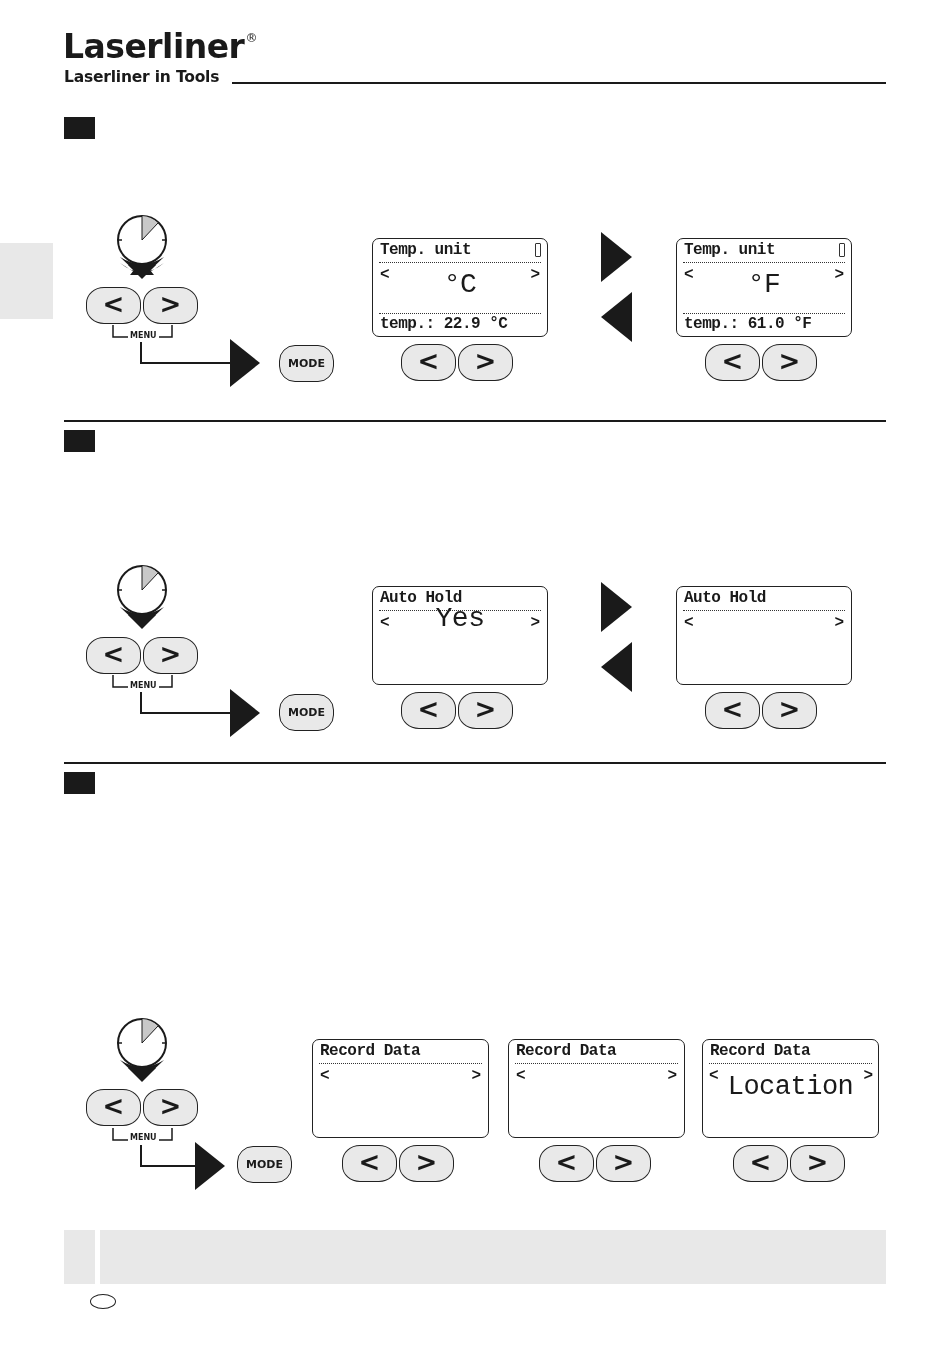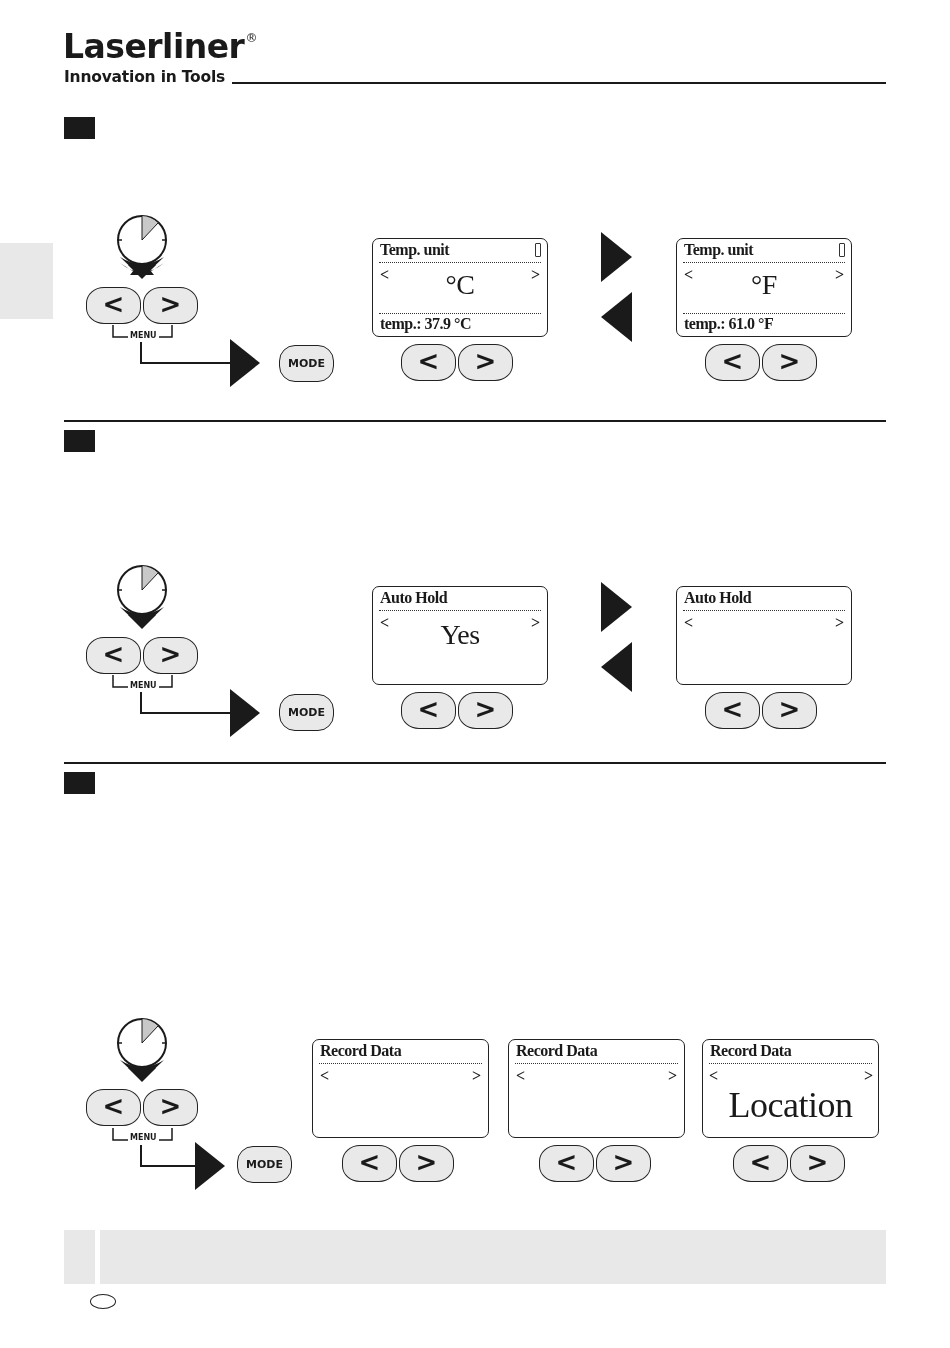--- a/index.html
+++ b/index.html
@@ -12,21 +12,21 @@
                font-family: "DejaVu Sans", sans-serif; line-height: 1; }
   .logo-reg { font-size: 12px; vertical-align: top; position: relative; top: 2px; margin-left: 1px; font-weight: normal; }
   .logo-sub { left: 64px; top: 70px; font-size: 15.5px; font-weight: bold; font-family: "DejaVu Sans", sans-serif; line-height: 1; letter-spacing: -0.2px; }
   .hline { background: #1a1a1a; height: 1.5px; }
 
   .section-marker { width: 31px; height: 22px; background: #1a1a1a; }
   .side-tab { left: 0; top: 243px; width: 53px; height: 76px; background: #e8e8e8; }
 
   
   .lcd { background: #fff; border: 1.5px solid #222; border-radius: 7px; box-sizing: border-box;
-         font-family: Liberation Serif, serif; }
+         font-family: Liberation Mono, monospace; }
   .lcd-title { position: absolute; left: 7px; top: 2px; font-size: 16px; font-weight: bold; letter-spacing: -0.5px; }
   .lcd-rule { position: absolute; left: 6px; right: 6px; height: 0; border-top: 1.2px dotted #333; }
   .lcd-arrow { position: absolute; font-size: 16px; font-weight: bold; }
   .lcd-value { position: absolute; left: 0; right: 0; text-align: center; font-size: 28px; letter-spacing: -0.5px; }
   .lcd-footer { position: absolute; left: 7px; font-size: 16px; font-weight: bold; letter-spacing: -0.5px; }
   .lcd-battery { position: absolute; right: 6px; top: 4px; width: 4px; height: 12px; border: 1.2px solid #333; border-radius: 1px; }
 
   
   .btn-pair { display: flex; gap: 2px; }
   .nav-btn { width: 55px; height: 37px; background: #e9e9e9; border: 1.3px solid #222;
@@ -39,21 +39,21 @@
 
   .note-box { left: 64px; top: 1230px; width: 822px; height: 54px; }
   .note-left { position: absolute; left: 0; top: 0; width: 31px; height: 54px; background: #e8e8e8; }
   .note-main { position: absolute; left: 36px; top: 0; right: 0; height: 54px; background: #e8e8e8; }
   .lang-oval { left: 90px; top: 1294px; width: 26px; height: 15px; border: 1.3px solid #222; border-radius: 50%; box-sizing: border-box; }
 </style>
 </head>
 <body>
 
 <div class="abs logo-main"><span>Laserliner</span><span class="logo-reg">®</span></div>
-<div class="abs logo-sub">Innovation in Tools</div>
+<div class="abs logo-sub">Laserliner in Tools</div>
 <div class="abs hline" style="left:232px; top:82px; width:654px;"></div>
 
 <div class="abs side-tab"></div>
 
 <div class="abs section-marker" style="left:64px; top:117px;"></div>
 
 <svg class="abs" style="left:80px; top:205px;" width="260" height="185">
   <g>
     <path d="M62,55 L50,70 L74,70 Z" fill="#1a1a1a"></path>
     <path d="M40,58 Q62,76 84,58 L62,72 Z" fill="#1a1a1a"></path>
@@ -81,21 +81,21 @@
 <div class="abs mode-btn" style="left:279px; top:345px;">MODE</div>
 
 <div class="abs lcd" style="left:372px; top:238px; width:176px; height:99px;">
   <div class="lcd-title">Temp. unit</div>
   <div class="lcd-battery"></div>
   <div class="lcd-rule" style="top:23px;"></div>
   <div class="lcd-arrow" style="left:7px; top:27px;">&lt;</div>
   <div class="lcd-arrow" style="right:7px; top:27px;">&gt;</div>
   <div class="lcd-value" style="top:30px;">°C</div>
   <div class="lcd-rule" style="top:74px;"></div>
-  <div class="lcd-footer" style="top:76px;">temp.: 37.9 °C</div>
+  <div class="lcd-footer" style="top:76px;">temp.: 22.9 °C</div>
 </div>
 <div class="abs btn-pair" style="left:401px; top:344px;">
   <div class="nav-btn">&lt;</div>
   <div class="nav-btn">&gt;</div>
 </div>
 
 <svg class="abs" style="left:598px; top:230px;" width="40" height="115">
   <path d="M3,2 L34,27 L3,52 Z" fill="#1a1a1a"></path>
   <path d="M34,62 L3,87 L34,112 Z" fill="#1a1a1a"></path>
 </svg>
@@ -142,21 +142,21 @@
   <div class="nav-btn">&gt;</div>
 </div>
 <div class="abs menu-label" style="left:128px; top:681px;">MENU</div>
 <div class="abs mode-btn" style="left:279px; top:694px;">MODE</div>
 
 <div class="abs lcd" style="left:372px; top:586px; width:176px; height:99px;">
   <div class="lcd-title">Auto Hold</div>
   <div class="lcd-rule" style="top:23px;"></div>
   <div class="lcd-arrow" style="left:7px; top:27px;">&lt;</div>
   <div class="lcd-arrow" style="right:7px; top:27px;">&gt;</div>
-  <div class="lcd-value" style="top:32px;">Yes</div>
+  <div class="lcd-value" style="top:16px;">Yes</div>
 </div>
 <div class="abs btn-pair" style="left:401px; top:692px;">
   <div class="nav-btn">&lt;</div>
   <div class="nav-btn">&gt;</div>
 </div>
 
 <svg class="abs" style="left:598px; top:580px;" width="40" height="115">
   <path d="M3,2 L34,27 L3,52 Z" fill="#1a1a1a"></path>
   <path d="M34,62 L3,87 L34,112 Z" fill="#1a1a1a"></path>
 </svg>
@@ -221,21 +221,21 @@
 <div class="abs btn-pair" style="left:539px; top:1145px;">
   <div class="nav-btn">&lt;</div>
   <div class="nav-btn">&gt;</div>
 </div>
 
 <div class="abs lcd" style="left:702px; top:1039px; width:177px; height:99px;">
   <div class="lcd-title">Record Data</div>
   <div class="lcd-rule" style="top:23px;"></div>
   <div class="lcd-arrow" style="left:6px; top:27px;">&lt;</div>
   <div class="lcd-arrow" style="right:5px; top:27px;">&gt;</div>
-  <div class="lcd-value" style="top:44px; font-size:36px;">Location</div>
+  <div class="lcd-value" style="top:32px; font-size:27px;">Location</div>
 </div>
 <div class="abs btn-pair" style="left:733px; top:1145px;">
   <div class="nav-btn">&lt;</div>
   <div class="nav-btn">&gt;</div>
 </div>
 
 <div class="abs note-box">
   <div class="note-left"></div>
   <div class="note-main"></div>
 </div>

